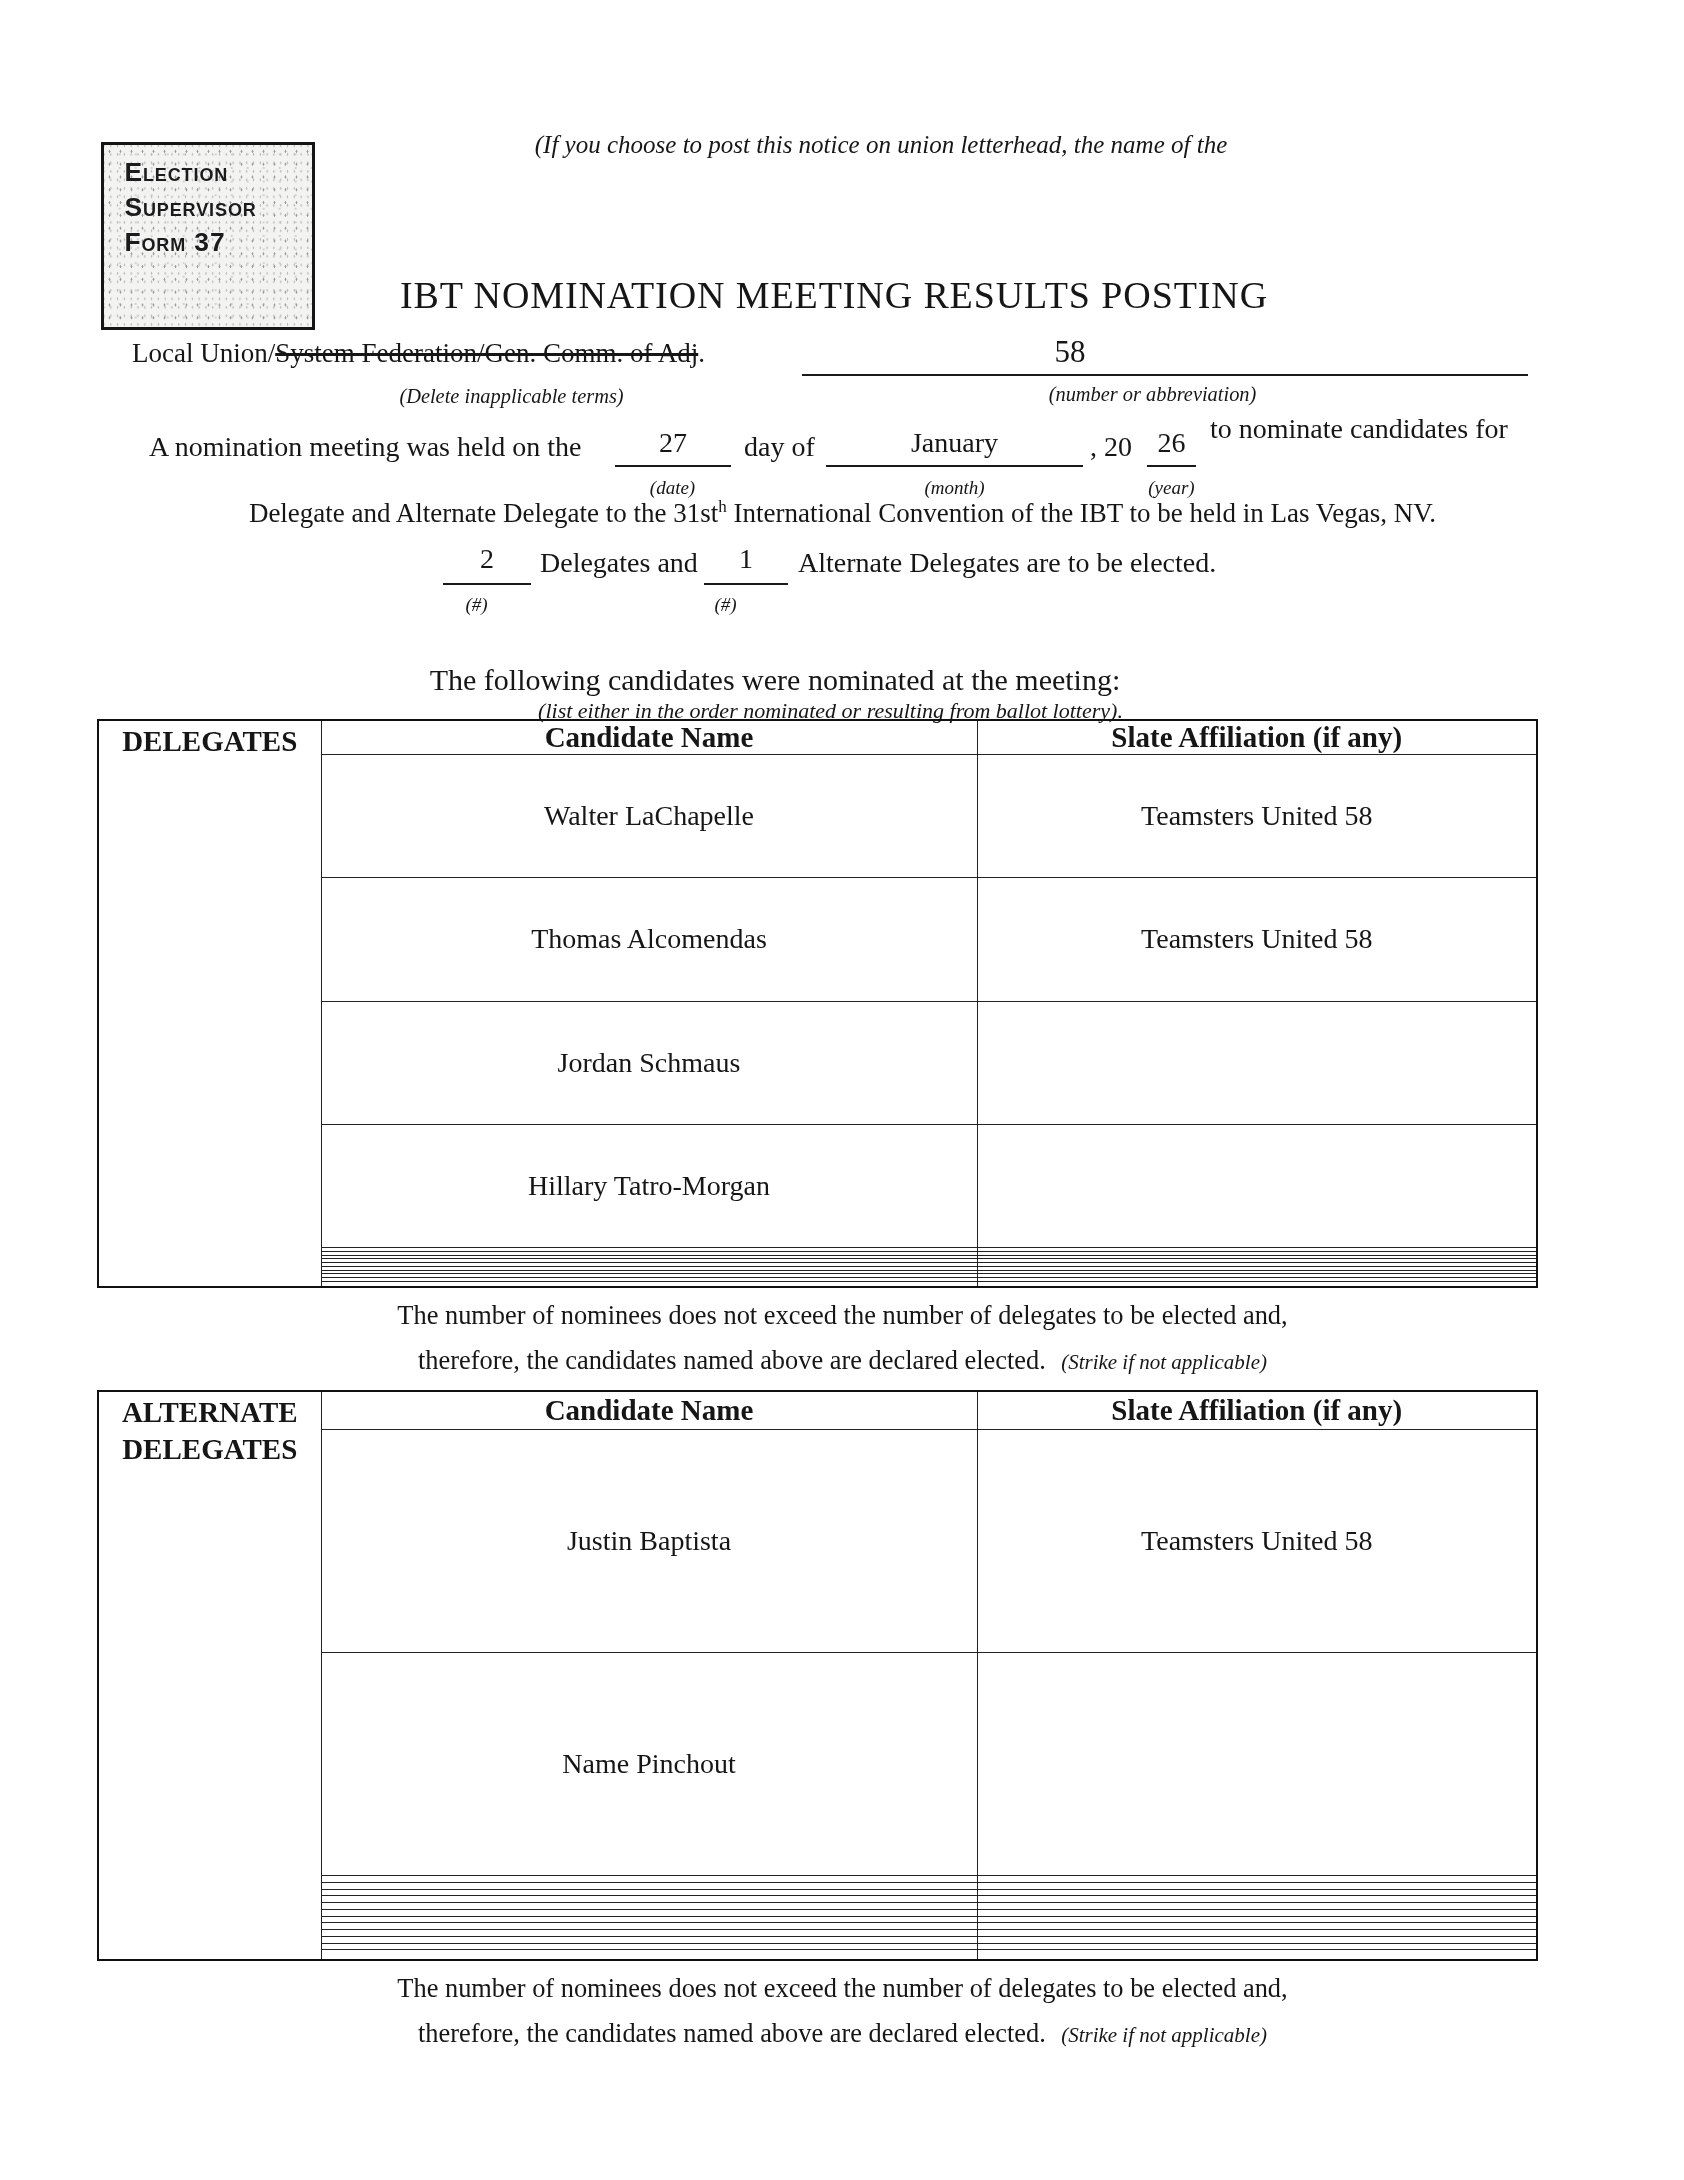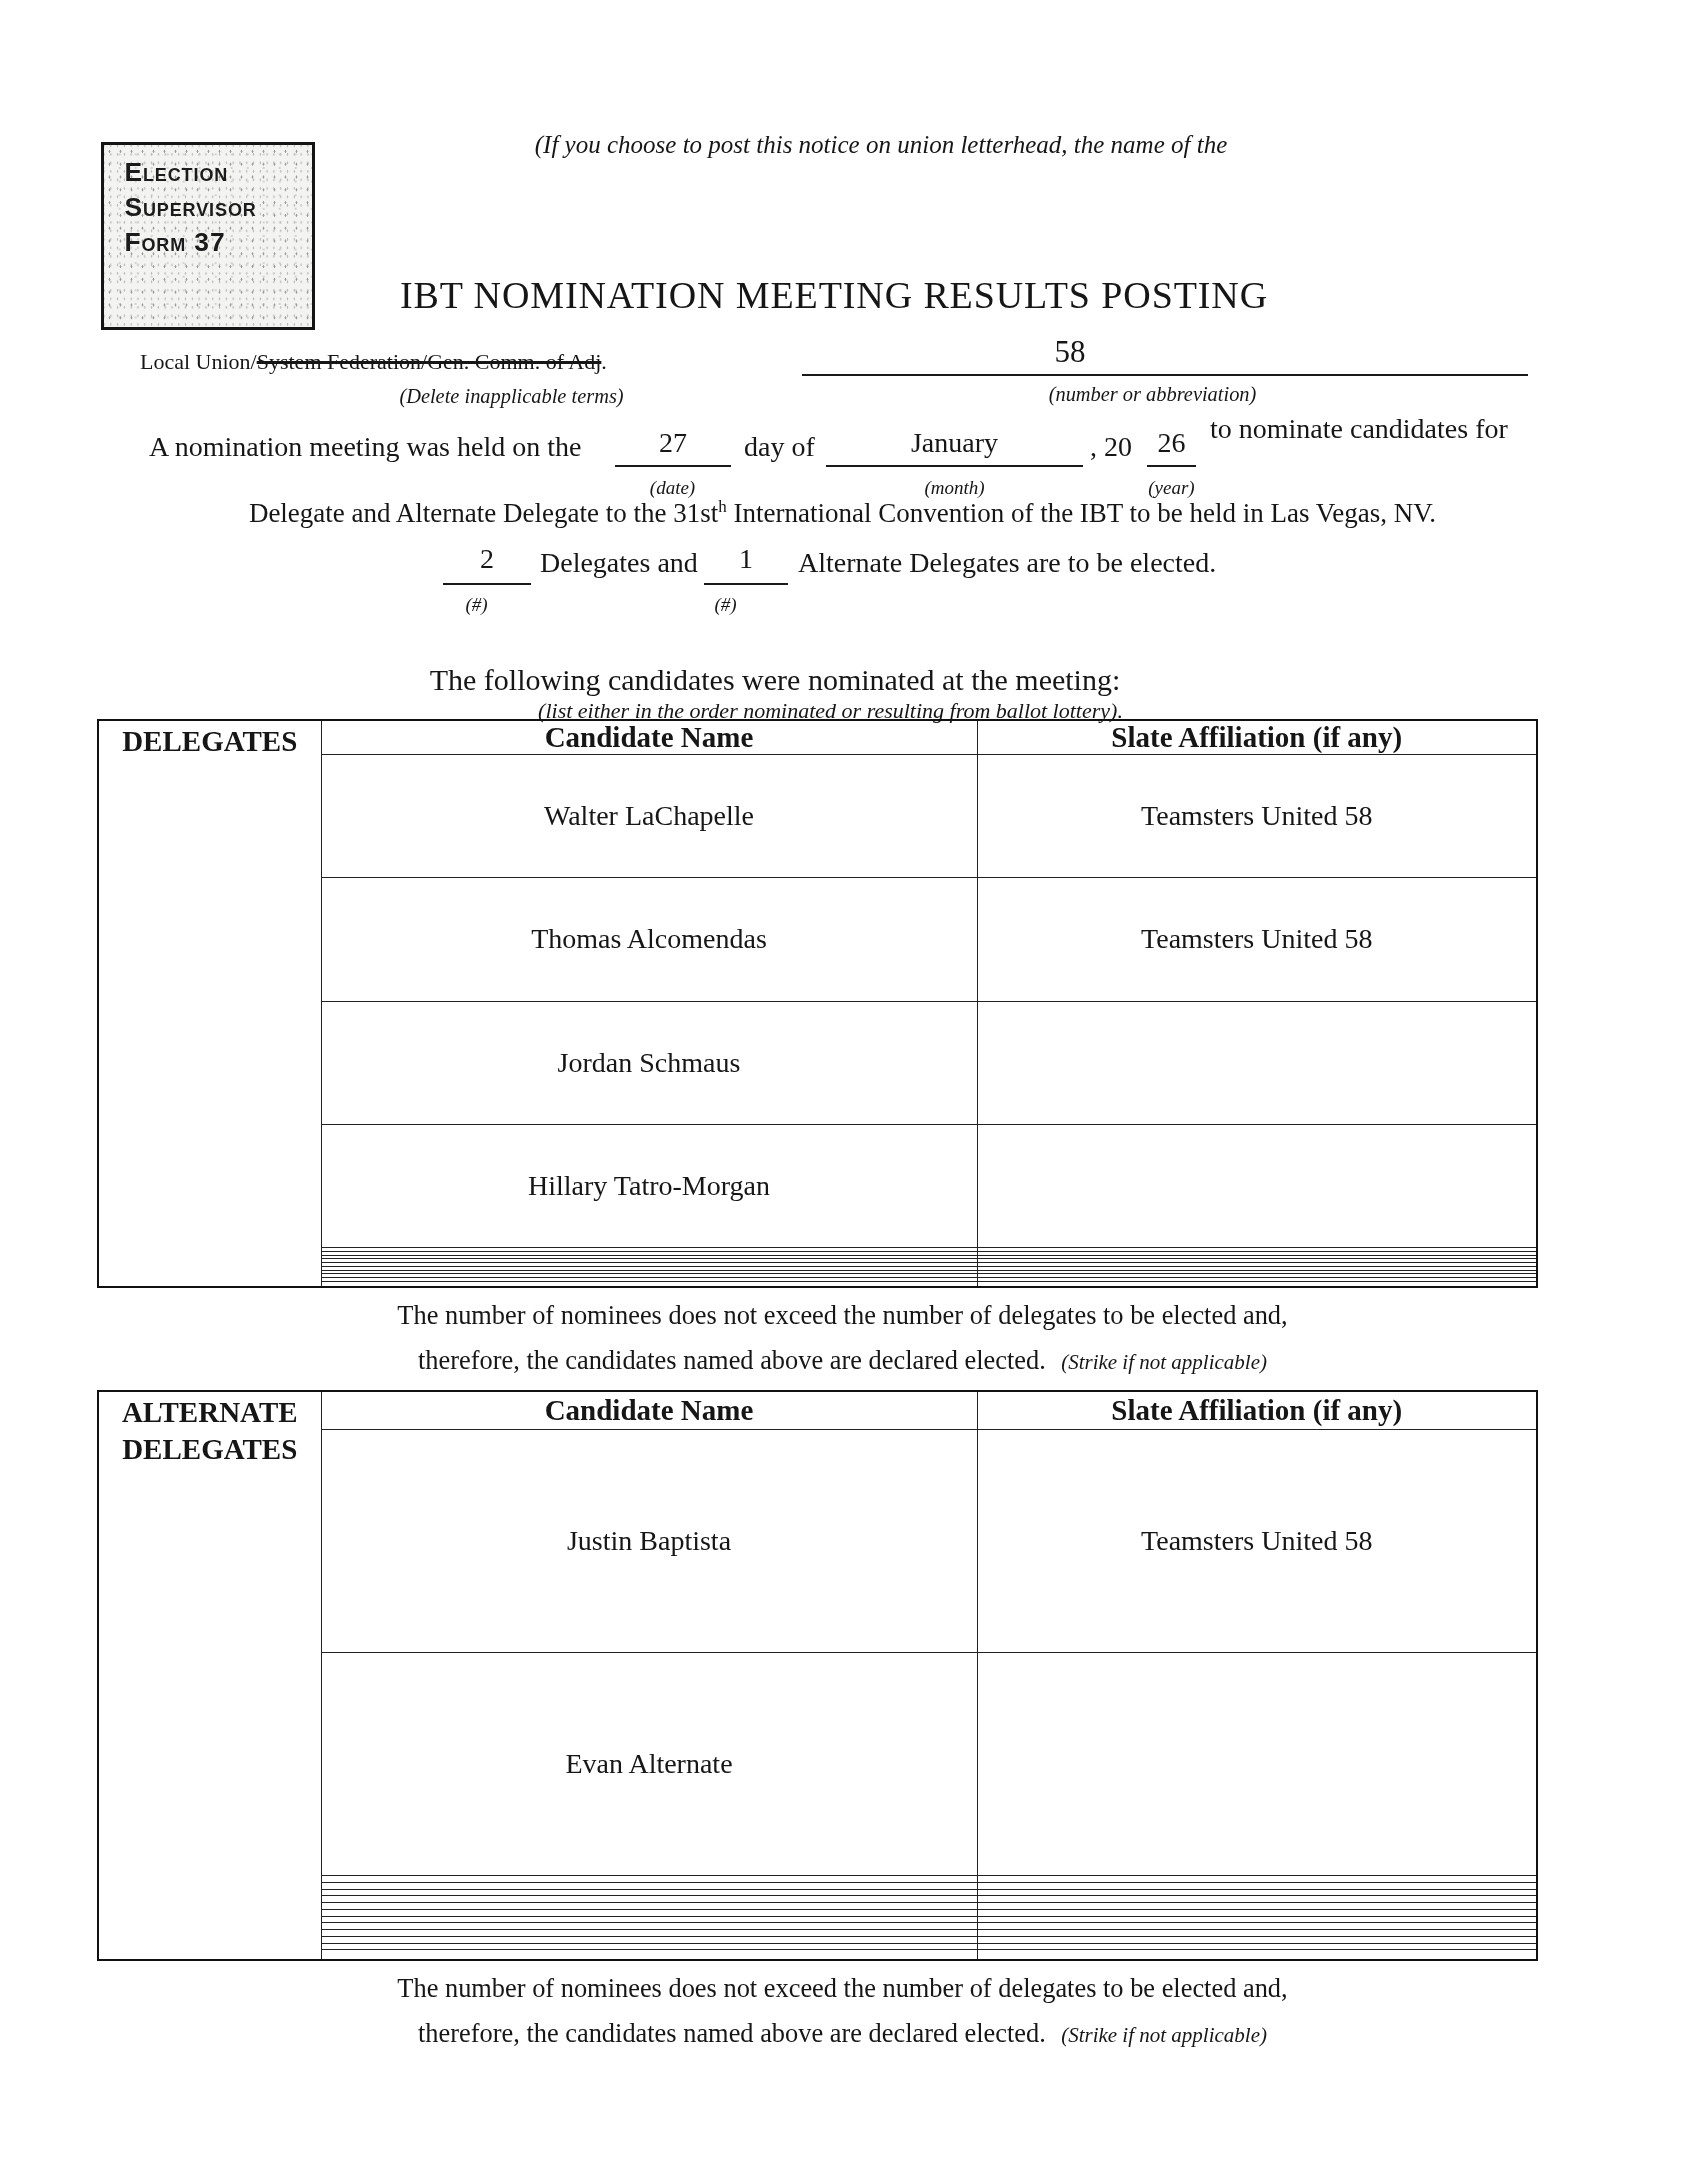--- a/index.html
+++ b/index.html
@@ -90,21 +90,21 @@
     <div>Supervisor</div>
     <div>Form 37</div>
   </div>
 
   <div class="abs center italic" style="left:434px;top:124px;width:894px;font-size:25px;line-height:41px;">
     <div>(If you choose to post this notice on union letterhead, the name of the</div>
   </div>
 
   <div id="title" class="abs center">IBT NOMINATION MEETING RESULTS POSTING</div>
 
-  <div class="abs body-text" style="left:140px;top:337px;font-size:22px;margin-top:12px;">
+  <div class="abs body-text" style="left:132px;top:337px;font-size:27px;">
     <span>Local Union/</span><span class="strike">System Federation/Gen. Comm. of Adj</span><span>.</span>
   </div>
   <div class="abs rule" style="left:802px;top:334px;width:726px;height:40px;"></div>
   <div class="abs center" style="left:985px;top:334px;width:170px;font-size:31px;">58</div>
   <div class="abs center hint" style="left:358px;top:385px;width:307px;">(Delete inapplicable terms)</div>
   <div class="abs center hint" style="left:999px;top:383px;width:307px;">(number or abbreviation)</div>
 
   <div class="abs body-text" style="left:149px;top:430px;">A nomination meeting was held on the</div>
   <div class="abs blank" style="left:615px;top:427px;width:116px;height:38px;">27</div>
   <div class="abs body-text" style="left:744px;top:430px;">day of</div>
@@ -222,21 +222,21 @@
           <div>DELEGATES</div>
         </td>
         <th>Candidate Name</th>
         <th>Slate Affiliation (if any)</th>
       </tr>
     <tr>
           <td>Justin Baptista</td>
           <td>Teamsters United 58</td>
         </tr>
         <tr>
-          <td>Evan Alternate</td>
+          <td>Name Pinchout</td>
           <td></td>
         </tr>
         <tr>
           <td></td>
           <td></td>
         </tr>
         <tr>
           <td></td>
           <td></td>
         </tr>

